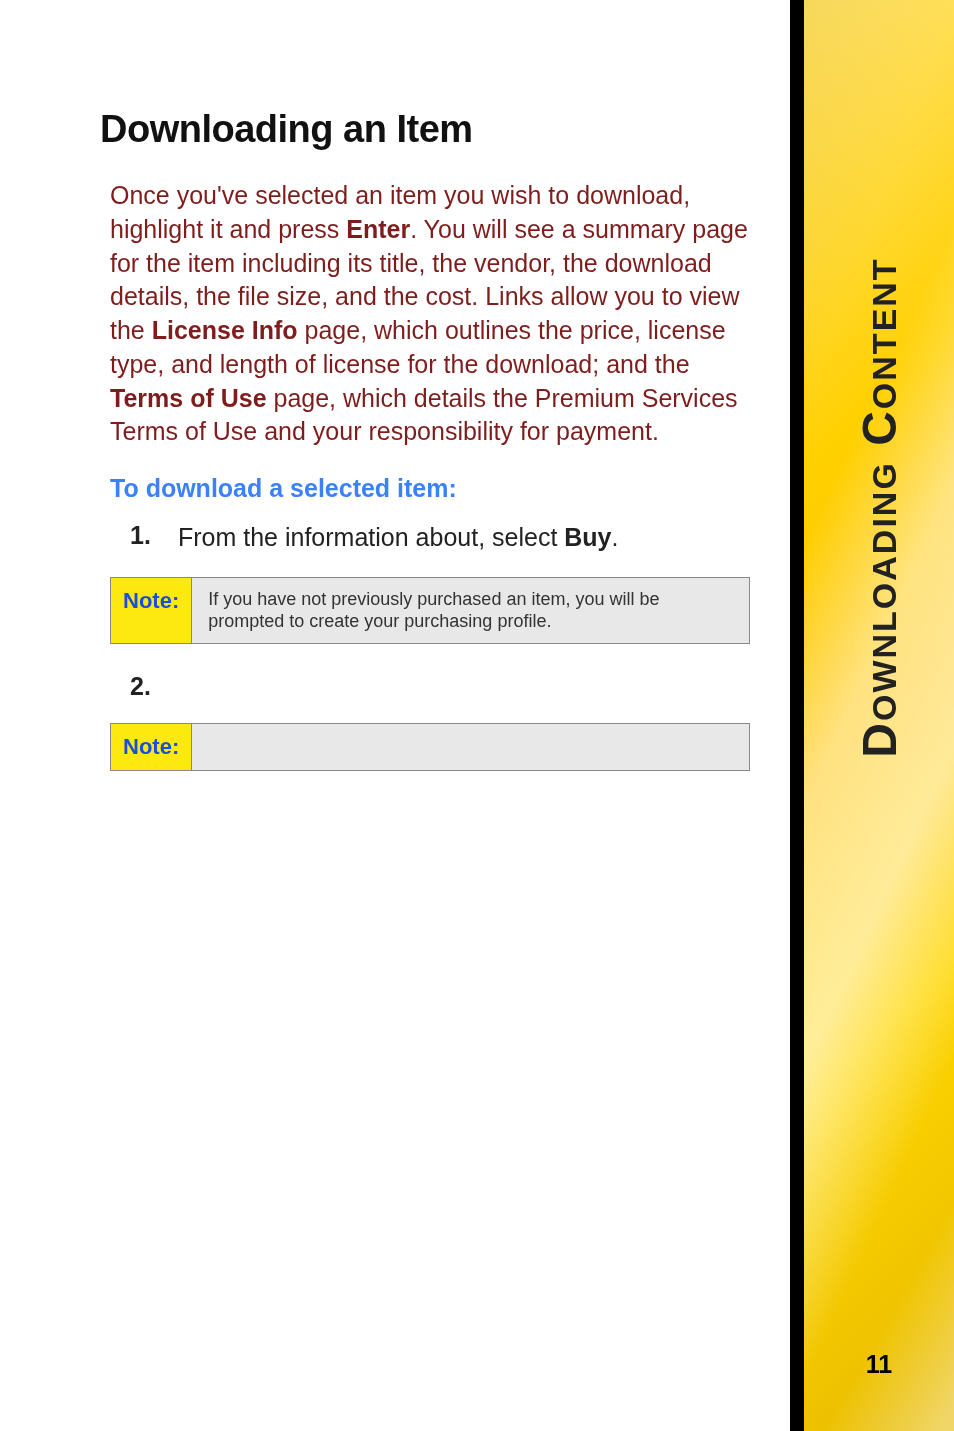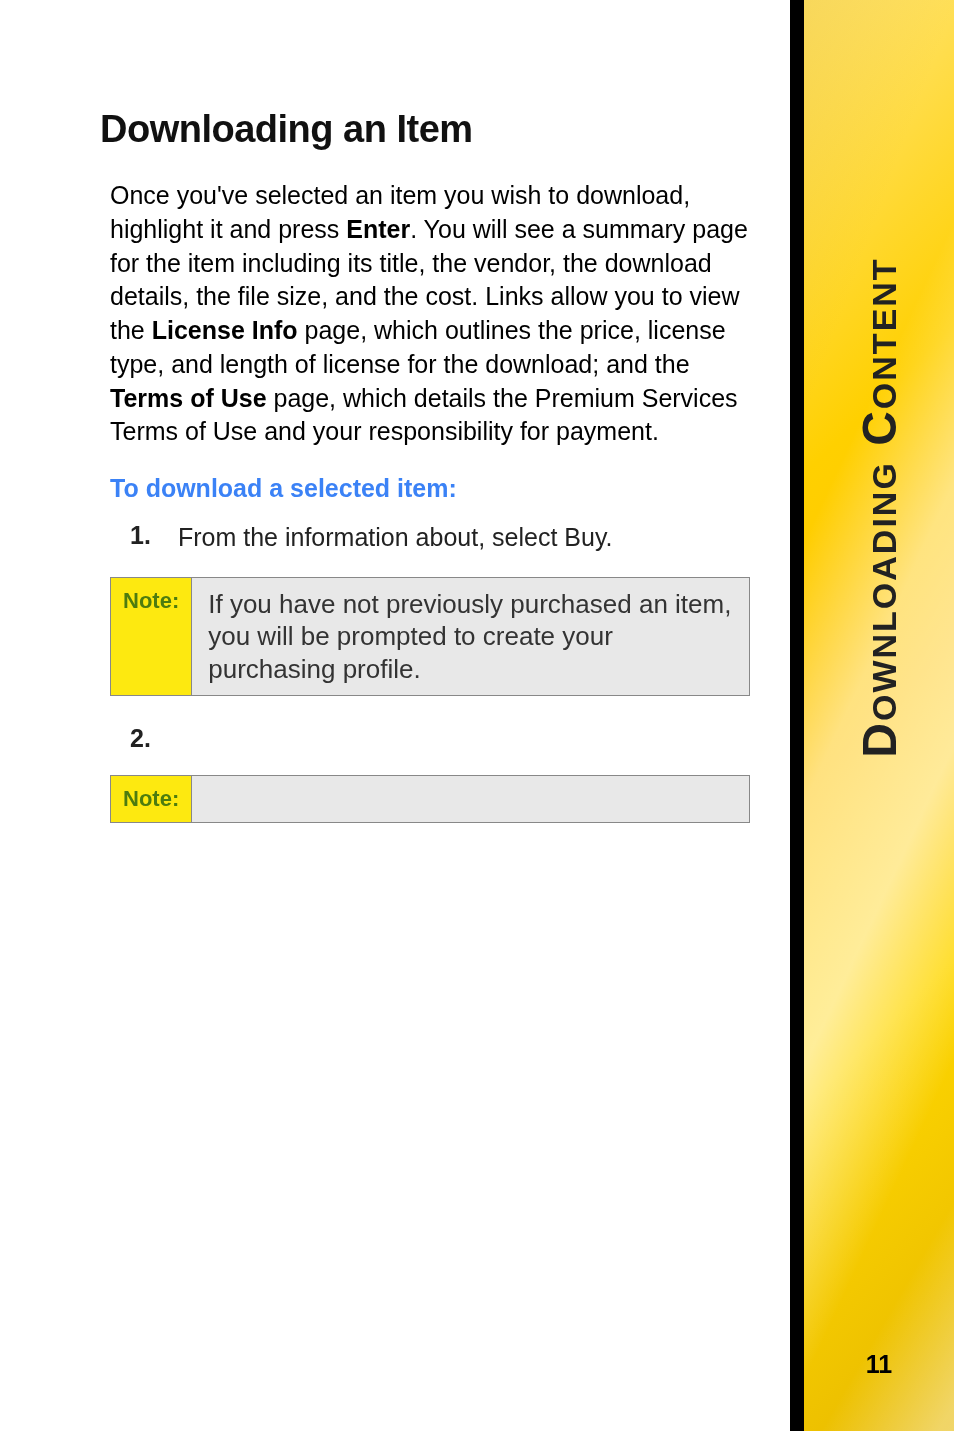--- a/index.html
+++ b/index.html
@@ -80,21 +80,21 @@
       font-weight: bold;
       font-size: 38px;
       color: #111;
       margin-bottom: 28px;
       letter-spacing: -0.5px;
     }
     .body-text {
       font-family: 'Segoe UI', 'Myriad Pro', Arial, sans-serif;
       font-size: 25px;
       line-height: 1.35;
-      color: #000000;
+      color: #7f1d1d;
       margin-bottom: 25px;
       padding-left: 10px;
       padding-right: 10px;
     }
     .body-text strong {
       font-weight: bold;
     }
     .subhead {
       font-family: 'Segoe UI', 'Myriad Pro', Arial, sans-serif;
       font-weight: bold;
@@ -116,44 +116,44 @@
       width: 48px;
       flex-shrink: 0;
     }
     .ol-text {
       font-family: 'Segoe UI', 'Myriad Pro', Arial, sans-serif;
       font-size: 25px;
       line-height: 1.35;
       color: #222;
     }
     .ol-text strong {
-      font-weight: normal;
+      font-weight: bold;
     }
     .note-box {
       display: flex;
       border: 1px solid #888;
       margin: 18px 10px 28px 10px;
       background: #e8e8e8;
     }
     .note-label {
       background: #fde910;
       border-right: 1px solid #888;
       padding: 10px 12px;
       font-family: 'Trebuchet MS', Arial, sans-serif;
       font-weight: bold;
       font-size: 22px;
-      color: #4d7c0f;
+      color: #1d4ed8;
       flex-shrink: 0;
       display: flex;
       align-items: flex-start;
     }
     .note-text {
       padding: 10px 16px;
       font-family: 'Segoe UI', 'Myriad Pro', Arial, sans-serif;
-      font-size: 26px;
+      font-size: 18px;
       line-height: 1.25;
       color: #333;
     }
     .note-text em {
       font-style: italic;
     }
   </style>
 </head>
 <body>
 

